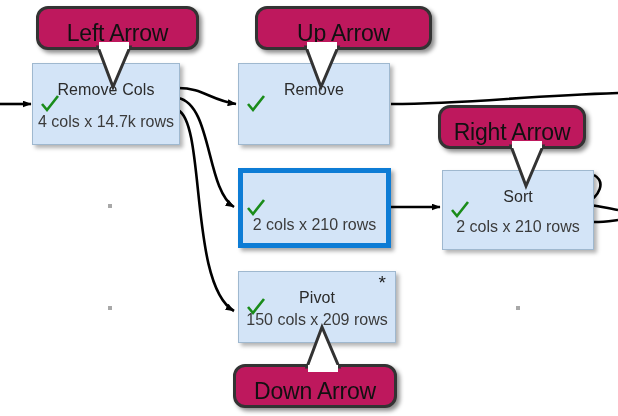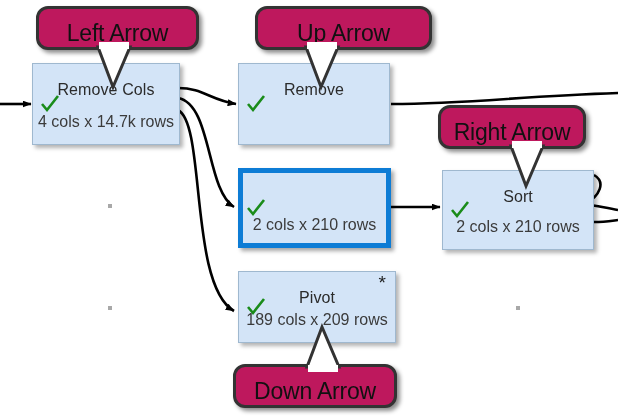--- a/index.html
+++ b/index.html
@@ -176,21 +176,21 @@
     </svg>
     <div class="node-meta">2 cols x 210 rows</div>
   </div>
 
   <div class="node" style="left:238px; top:271px; width:158px; height:72px;">
     <svg class="check" viewBox="0 0 20 22">
       <path d="M 2,11 L 7,17 L 18,3" stroke="#1a8c1a" stroke-width="2.6" fill="none"></path>
     </svg>
     <div class="asterisk">*</div>
     <div class="node-title">Pivot</div>
-    <div class="node-meta">189 cols x 209 rows</div>
+    <div class="node-meta">150 cols x 209 rows</div>
   </div>
 
   <div class="node" style="left:442px; top:170px; width:152px; height:80px;padding-left:16px;">
     <svg class="check" viewBox="0 0 20 22">
       <path d="M 2,11 L 7,17 L 18,3" stroke="#1a8c1a" stroke-width="2.6" fill="none"></path>
     </svg>
     <div class="node-title">Sort</div>
     <div class="node-meta">2 cols x 210 rows</div>
   </div>
 

